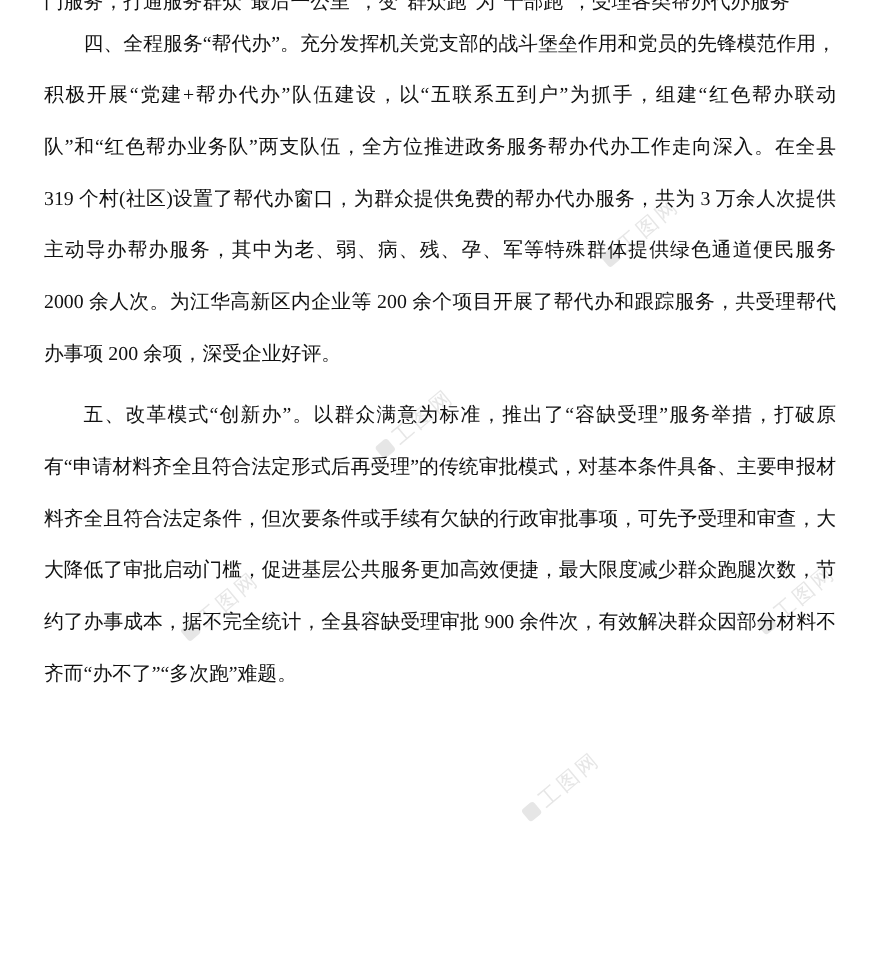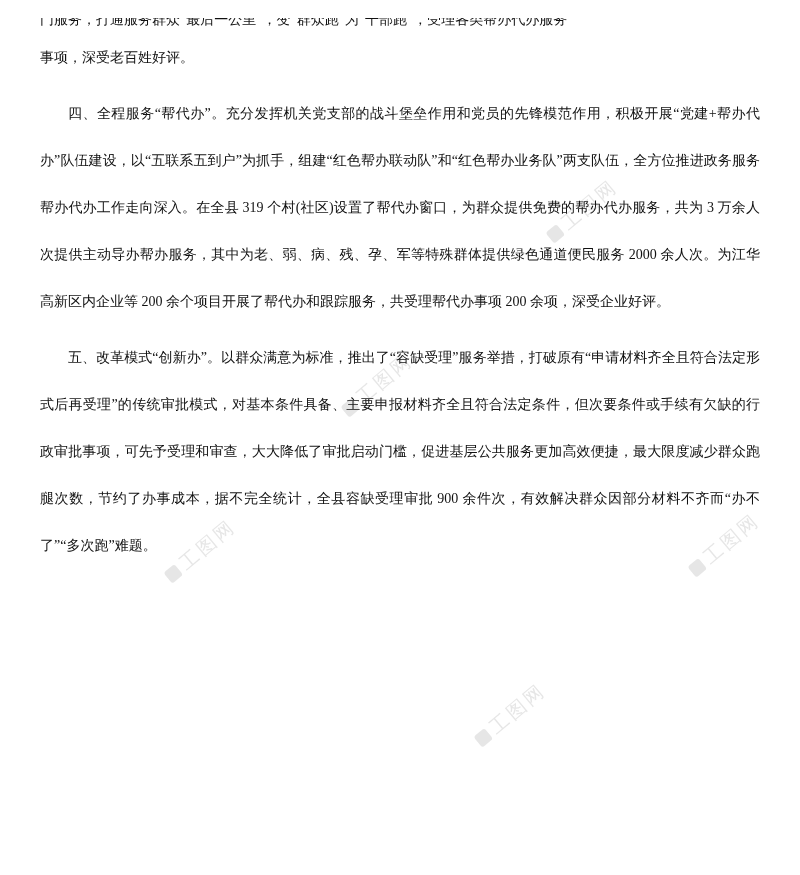--- a/index.html
+++ b/index.html
@@ -44,24 +44,24 @@
   }
   .wm-1 { left: 540px; top: 198px; }
   .wm-2 { left: 335px; top: 372px; }
   .wm-3 { left: 158px; top: 538px; }
   .wm-4 { left: 682px; top: 532px; }
   .wm-5 { left: 468px; top: 702px; }
   
   .content {
     position: absolute;
     left: 40px;
-    top: 18px;
+    top: 0;
     width: 720px;
     z-index: 2;
-    font-size: 14px;
+    font-size: 18px;
     line-height: 47px;
     text-align: justify;
   }
   .content p {
     margin: 0 0 9px 0;
   }
   .content p.indent {
     text-indent: 2em;
   }
   
@@ -102,18 +102,17 @@
     <span class="wm wm-5">
         <i class="wm-logo"></i>
         <span>工图网</span>
       </span>
   </div>
 
   <div class="content">
     <div class="clip-line">
       <span>门服务，打通服务群众“最后一公里”，变“群众跑”为“干部跑”，受理各类帮办代办服务</span>
     </div>
-    <p>事项，深受老百姓好评。</p>
     <p class="indent">四、全程服务“帮代办”。充分发挥机关党支部的战斗堡垒作用和党员的先锋模范作用，积极开展“党建+帮办代办”队伍建设，以“五联系五到户”为抓手，组建“红色帮办联动队”和“红色帮办业务队”两支队伍，全方位推进政务服务帮办代办工作走向深入。在全县 319 个村(社区)设置了帮代办窗口，为群众提供免费的帮办代办服务，共为 3 万余人次提供主动导办帮办服务，其中为老、弱、病、残、孕、军等特殊群体提供绿色通道便民服务 2000 余人次。为江华高新区内企业等 200 余个项目开展了帮代办和跟踪服务，共受理帮代办事项 200 余项，深受企业好评。</p>
     <p class="indent">五、改革模式“创新办”。以群众满意为标准，推出了“容缺受理”服务举措，打破原有“申请材料齐全且符合法定形式后再受理”的传统审批模式，对基本条件具备、主要申报材料齐全且符合法定条件，但次要条件或手续有欠缺的行政审批事项，可先予受理和审查，大大降低了审批启动门槛，促进基层公共服务更加高效便捷，最大限度减少群众跑腿次数，节约了办事成本，据不完全统计，全县容缺受理审批 900 余件次，有效解决群众因部分材料不齐而“办不了”“多次跑”难题。</p>
   </div>
 
 </div>
 
 </body></html>

